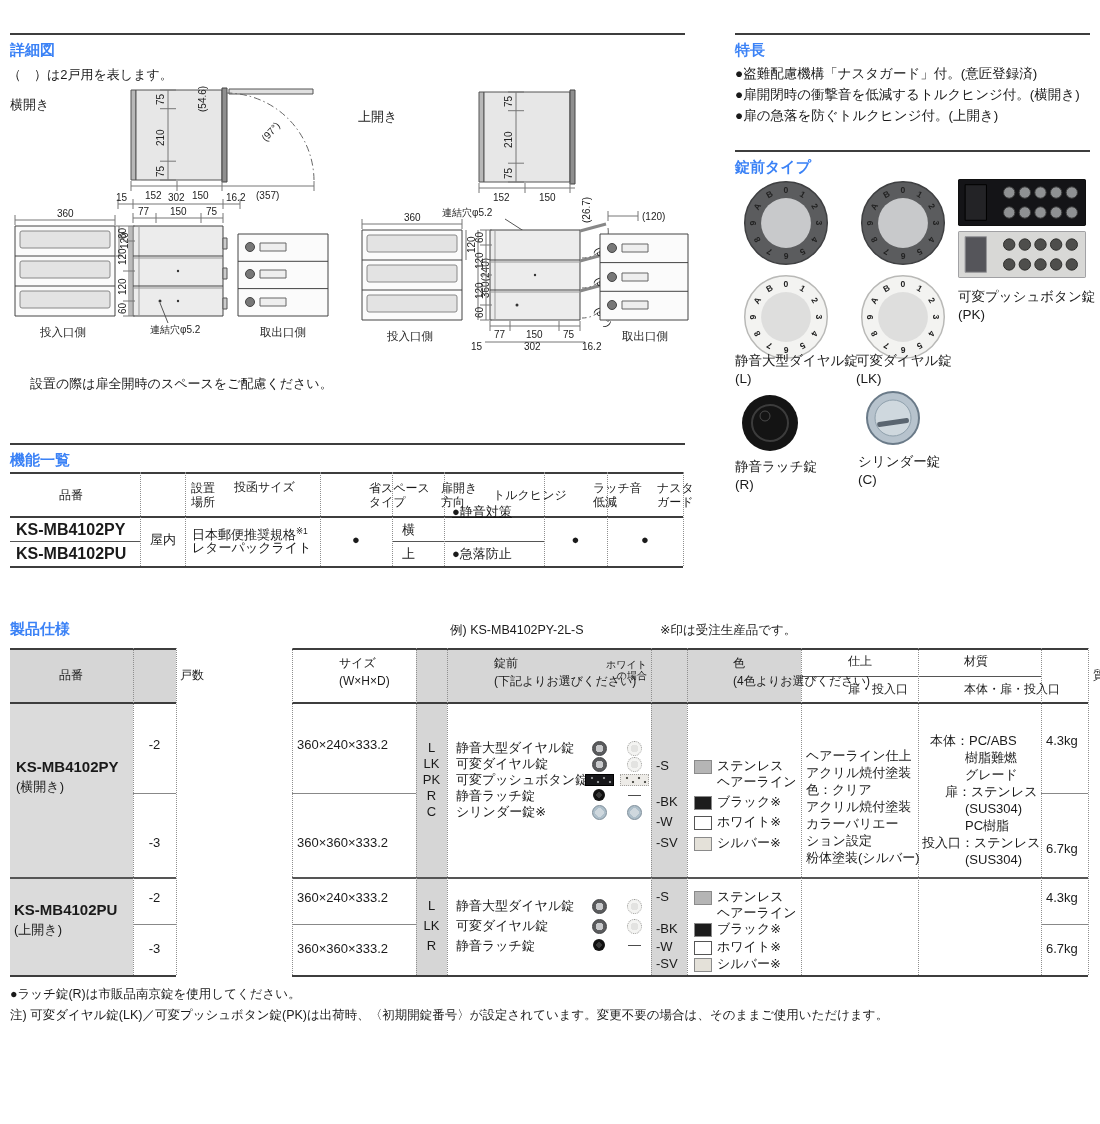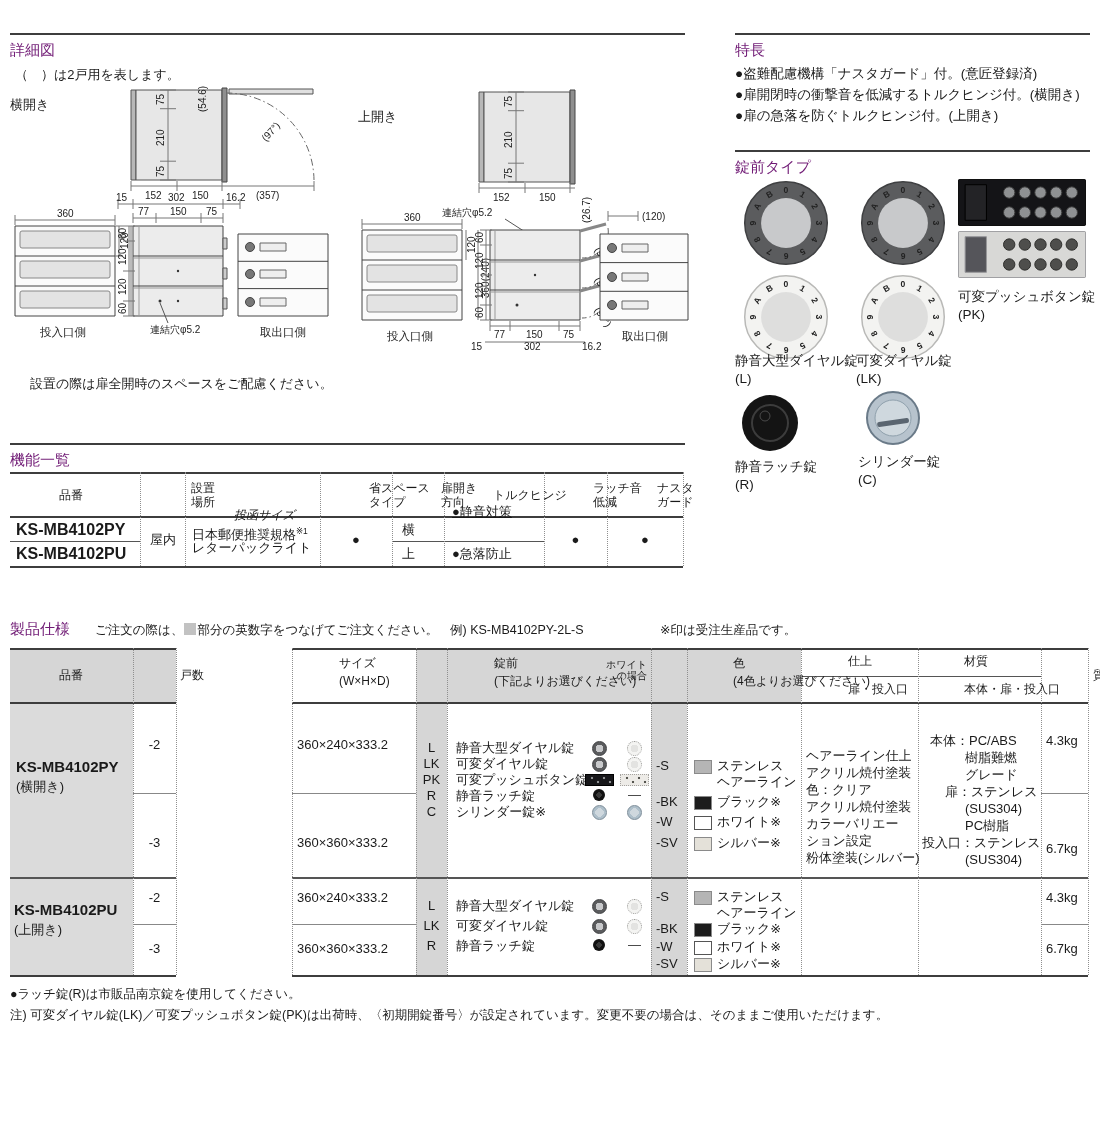--- a/index.html
+++ b/index.html
@@ -3,21 +3,21 @@
 <meta charset="utf-8">
 <style>
   html,body{margin:0;padding:0;background:#fff;}
   #canvas{position:relative;width:1100px;height:1124px;background:#fff;overflow:hidden;
     font-family:"Liberation Sans","DejaVu Sans",sans-serif;color:#1a1a1a;}
   .abs{position:absolute;}
   .rule{position:absolute;height:2px;background:#3d3d3d;}
   .hline{position:absolute;background:#555;}
   .hline2{position:absolute;background:#3d3d3d;}
   .vdot{position:absolute;width:0;border-left:1px dotted #8f8f8f;}
-  .sec-title{position:absolute;font-size:15px;font-weight:normal;white-space:nowrap;color:#701a75;}
+  .sec-title{position:absolute;font-size:15px;font-weight:bold;white-space:nowrap;color:#3b82f6;}
   .t{position:absolute;font-size:13px;line-height:16px;white-space:nowrap;}
   .t12{position:absolute;font-size:12px;line-height:14px;white-space:nowrap;margin-left:41px;}
   .model{position:absolute;font-size:15px;font-weight:bold;white-space:nowrap;}
   .ctr{text-align:center;}
   .graybg{background:#d6d6d6;}
   .sup{font-size:8.5px;vertical-align:super;}
   svg text{font-family:"Liberation Sans","DejaVu Sans",sans-serif;font-size:10px;fill:#222;}
   svg .cap{font-size:11.5px;}
   svg line,svg path,svg rect,svg circle{vector-effect:non-scaling-stroke;}
   .ic{position:absolute;}
@@ -72,21 +72,21 @@
             <circle cx="116" cy="47" r="8"></circle>
             <circle cx="138" cy="47" r="8"></circle>
             <circle cx="160" cy="47" r="8"></circle>
         </g>
       </symbol>
     </defs>
   </svg>
 
   <div class="rule" style="left:10px;top:33px;width:675px;"></div>
   <div class="sec-title" style="left:10px;top:41px;">詳細図</div>
-  <div class="t" style="left:15px;top:67px;text-align:right;">（　）は2戸用を表します。</div>
+  <div class="t" style="left:8px;top:67px;text-align:right;">（　）は2戸用を表します。</div>
   <div class="t" style="left:10px;top:97px;">横開き</div>
   <div class="t" style="left:358px;top:109px;">上開き</div>
 
   <svg class="abs" style="left:10px;top:78px;" width="330" height="272" viewBox="0 0 330 272">
 
     <rect x="121" y="12" width="5" height="90" fill="#b8b8b8" stroke="#555"></rect>
     <rect x="126" y="12" width="86" height="90" fill="#e7e7e7" stroke="#555"></rect>
     <rect x="212" y="10" width="5" height="94" fill="#8f8f8f" stroke="#444"></rect>
     <rect x="219" y="11" width="84" height="5" fill="#e0e0e0" stroke="#555"></rect>
     <path d="M304,102 A88,88 0 0 0 217,15" fill="none" stroke="#666" stroke-dasharray="7 3 1.5 3"></path>
@@ -348,21 +348,21 @@
   <div class="vdot" style="left:444px;top:472px;height:94px;"></div>
   <div class="vdot" style="left:544px;top:472px;height:94px;"></div>
   <div class="vdot" style="left:607px;top:472px;height:94px;"></div>
   <div class="vdot" style="left:683px;top:472px;height:94px;"></div>
 
   <div class="t12" style="left:18px;top:488px;">品番</div>
   <div class="t12" style="left:150px;top:481px;">
       <span style="display:block;">設置</span>
       <span style="display:block;">場所</span>
     </div>
-  <div class="t12" style="left:193px;top:508px;font-style:italic;">投函サイズ</div>
+  <div class="t12" style="left:193px;top:480px;">投函サイズ</div>
   <div class="t12" style="left:328px;top:481px;">
       <span style="display:block;">省スペース</span>
       <span style="display:block;">タイプ</span>
     </div>
   <div class="t12" style="left:400px;top:481px;">
       <span style="display:block;">扉開き</span>
       <span style="display:block;">方向</span>
     </div>
   <div class="t12" style="left:452px;top:488px;">トルクヒンジ</div>
   <div class="t12" style="left:552px;top:481px;">
@@ -381,23 +381,20 @@
   <div class="t" style="left:192px;top:540px;">レターパックライト</div>
   <div class="t ctr" style="left:320px;top:532px;width:72px;">●</div>
   <div class="t" style="left:402px;top:522px;">横</div>
   <div class="t" style="left:402px;top:546px;">上</div>
   <div class="t" style="left:452px;top:504px;text-decoration:underline;">●静音対策</div>
   <div class="t" style="left:452px;top:546px;">●急落防止</div>
   <div class="t ctr" style="left:544px;top:532px;width:63px;">●</div>
   <div class="t ctr" style="left:607px;top:532px;width:76px;">●</div>
 
   <div class="sec-title" style="left:10px;top:620px;">製品仕様</div>
-  <div class="t" style="left:95px;top:622px;font-size:12.5px;">
-    <span>ご注文の際は、</span><span style="display: inline-block; width: 12px; height: 12px; margin: 0px 1px -1px; background: rgb(194, 194, 194);"></span><span>部分の英数字をつなげてご注文ください。</span>
-  </div>
   <div class="t" style="left:450px;top:622px;font-size:12.5px;">例) KS-MB4102PY-2L-S</div>
   <div class="t" style="left:660px;top:622px;font-size:12.5px;">※印は受注生産品です。</div>
 
   <div class="abs graybg" style="left:10px;top:650px;width:166px;height:52px;"></div>
   <div class="abs" style="left:10px;top:704px;width:123px;height:173px;background:#dbdbdb;"></div>
   <div class="abs" style="left:10px;top:879px;width:123px;height:96px;background:#dbdbdb;"></div>
 
   <div class="abs graybg" style="left:416px;top:650px;width:235px;height:52px;"></div>
   <div class="abs graybg" style="left:651px;top:650px;width:150px;height:52px;"></div>
 

